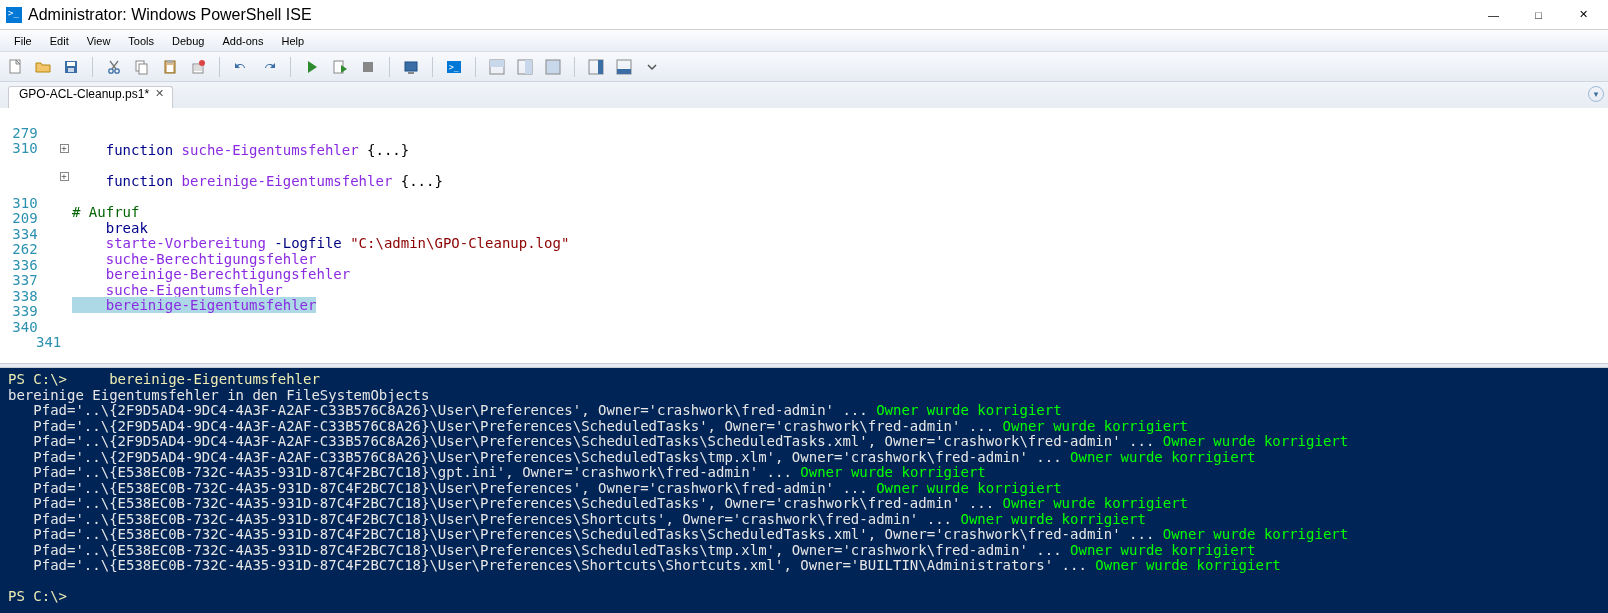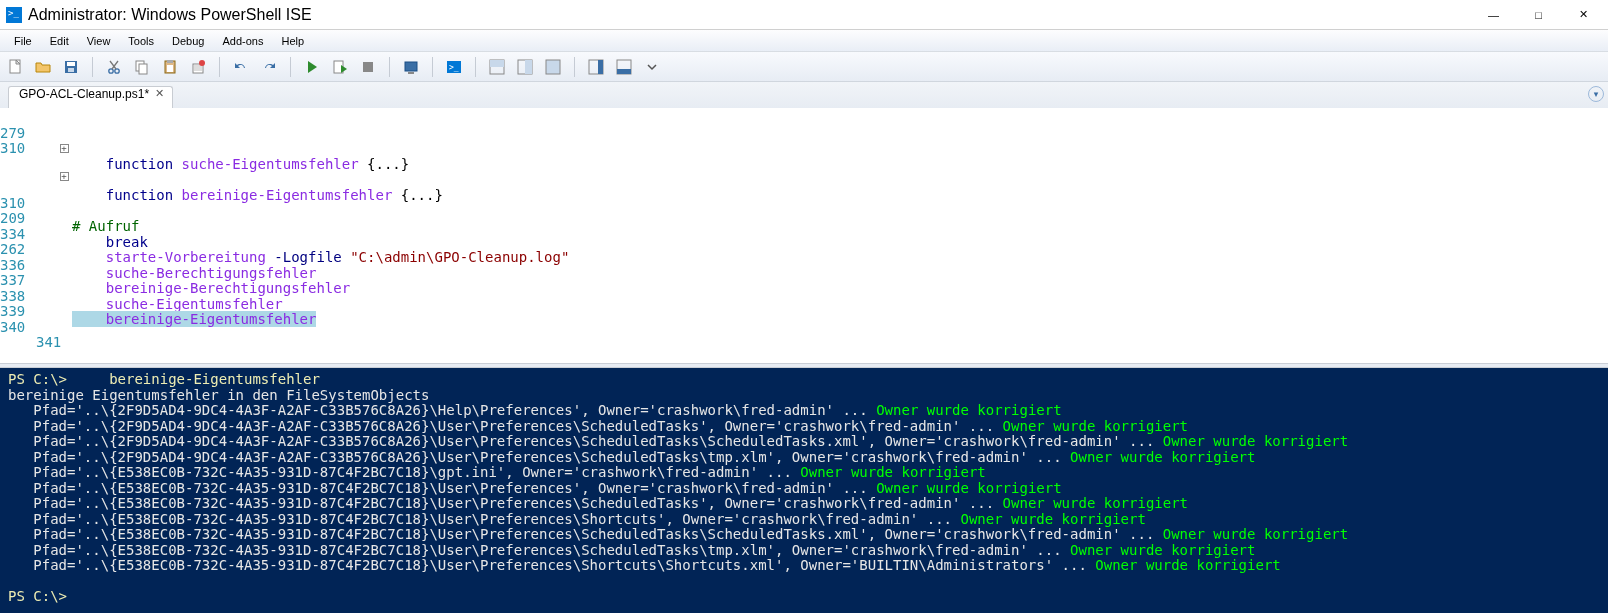--- a/index.html
+++ b/index.html
@@ -18,24 +18,24 @@
   .toolbar .tbtn { width:18px; height:18px; display:flex; align-items:center; justify-content:center; }
   .toolbar .sep { width:1px; height:20px; background:#c5cbd4; margin:0 2px; }
   .tbtn svg { display:block; }
 
   .tabstrip { height: 26px; background: linear-gradient(#f1f4f8,#e7ecf3); display:flex; align-items:flex-end; padding:0 8px; position:relative; }
   .tab { height:22px; background:#fff; border:1px solid #c8ccd2; border-bottom:none; border-radius:3px 3px 0 0; display:flex; align-items:flex-start; padding:0 8px 0 10px; gap:6px; font-size:12px; }
   .tab .close { font-family:sans-serif; font-size:11px; color:#555; }
   .tabstrip .expand { position:absolute; right:4px; top:4px; width:16px; height:16px; border:1px solid #9db9da; border-radius:50%; display:flex; align-items:center; justify-content:center; font-size:9px; color:#3a6ea5; }
 
   .editor { height: 255px; background:#fff; overflow:hidden; font-family:Consolas,monospace; font-size:14px; line-height:15.5px; display:flex; }
-  .gutter { width:56px; text-align:left; color:#2b91af; padding-right:6px; padding-top:2px; user-select:none; }
+  .gutter { width:56px; text-align:center; color:#2b91af; padding-right:6px; padding-top:2px; user-select:none; }
   .foldcol { width:16px; padding-top:2px; }
   .foldcol .fb { width:9px; height:9px; border:1px solid #888; color:#555; font-size:9px; line-height:7px; text-align:center; margin:3px auto 0; }
-  .code { flex:1; padding-top:18px; white-space:pre; }
+  .code { flex:1; padding-top:4px; white-space:pre; }
   .kw { color:#00008b; }
   .fn { color:#8a2be2; }
   .cmt { color:#006400; }
   .str { color:#8b0000; }
   .param { color:#000080; }
   .sel { background:#add8e6; }
 
   .splitter { height:5px; background:#e7ecf3; border-top:1px solid #c9ced6; border-bottom:1px solid #c9ced6; }
 
   .console { height: 245px; background:#012456; color:#e6e6e6; font-family:Consolas,monospace; font-size:14px; line-height:15.5px; padding:4px 8px 4px 8px; white-space:pre; overflow:hidden; }
@@ -236,21 +236,21 @@
     <span class="fn">bereinige-Berechtigungsfehler</span>
     <span class="fn">suche-Eigentumsfehler</span>
 <span class="sel">    <span class="fn">bereinige-Eigentumsfehler</span></span>
 </div>
 </div>
 
 <div class="splitter"></div>
 
 <div class="console"><span class="yel">PS C:\&gt;     bereinige-Eigentumsfehler</span>
 <span>bereinige Eigentumsfehler in den FileSystemObjects</span>
-<span>   Pfad='..\{2F9D5AD4-9DC4-4A3F-A2AF-C33B576C8A26}\Help\Preferences', Owner='crashwork\fred-admin' ... </span><span class="grn">Owner wurde korrigiert</span>
+<span>   Pfad='..\{2F9D5AD4-9DC4-4A3F-A2AF-C33B576C8A26}\User\Preferences', Owner='crashwork\fred-admin' ... </span><span class="grn">Owner wurde korrigiert</span>
 <span>   Pfad='..\{2F9D5AD4-9DC4-4A3F-A2AF-C33B576C8A26}\User\Preferences\ScheduledTasks', Owner='crashwork\fred-admin' ... </span><span class="grn">Owner wurde korrigiert</span>
 <span>   Pfad='..\{2F9D5AD4-9DC4-4A3F-A2AF-C33B576C8A26}\User\Preferences\ScheduledTasks\ScheduledTasks.xml', Owner='crashwork\fred-admin' ... </span><span class="grn">Owner wurde korrigiert</span>
 <span>   Pfad='..\{2F9D5AD4-9DC4-4A3F-A2AF-C33B576C8A26}\User\Preferences\ScheduledTasks\tmp.xlm', Owner='crashwork\fred-admin' ... </span><span class="grn">Owner wurde korrigiert</span>
 <span>   Pfad='..\{E538EC0B-732C-4A35-931D-87C4F2BC7C18}\gpt.ini', Owner='crashwork\fred-admin' ... </span><span class="grn">Owner wurde korrigiert</span>
 <span>   Pfad='..\{E538EC0B-732C-4A35-931D-87C4F2BC7C18}\User\Preferences', Owner='crashwork\fred-admin' ... </span><span class="grn">Owner wurde korrigiert</span>
 <span>   Pfad='..\{E538EC0B-732C-4A35-931D-87C4F2BC7C18}\User\Preferences\ScheduledTasks', Owner='crashwork\fred-admin' ... </span><span class="grn">Owner wurde korrigiert</span>
 <span>   Pfad='..\{E538EC0B-732C-4A35-931D-87C4F2BC7C18}\User\Preferences\Shortcuts', Owner='crashwork\fred-admin' ... </span><span class="grn">Owner wurde korrigiert</span>
 <span>   Pfad='..\{E538EC0B-732C-4A35-931D-87C4F2BC7C18}\User\Preferences\ScheduledTasks\ScheduledTasks.xml', Owner='crashwork\fred-admin' ... </span><span class="grn">Owner wurde korrigiert</span>
 <span>   Pfad='..\{E538EC0B-732C-4A35-931D-87C4F2BC7C18}\User\Preferences\ScheduledTasks\tmp.xlm', Owner='crashwork\fred-admin' ... </span><span class="grn">Owner wurde korrigiert</span>
 <span>   Pfad='..\{E538EC0B-732C-4A35-931D-87C4F2BC7C18}\User\Preferences\Shortcuts\Shortcuts.xml', Owner='BUILTIN\Administrators' ... </span><span class="grn">Owner wurde korrigiert</span>

